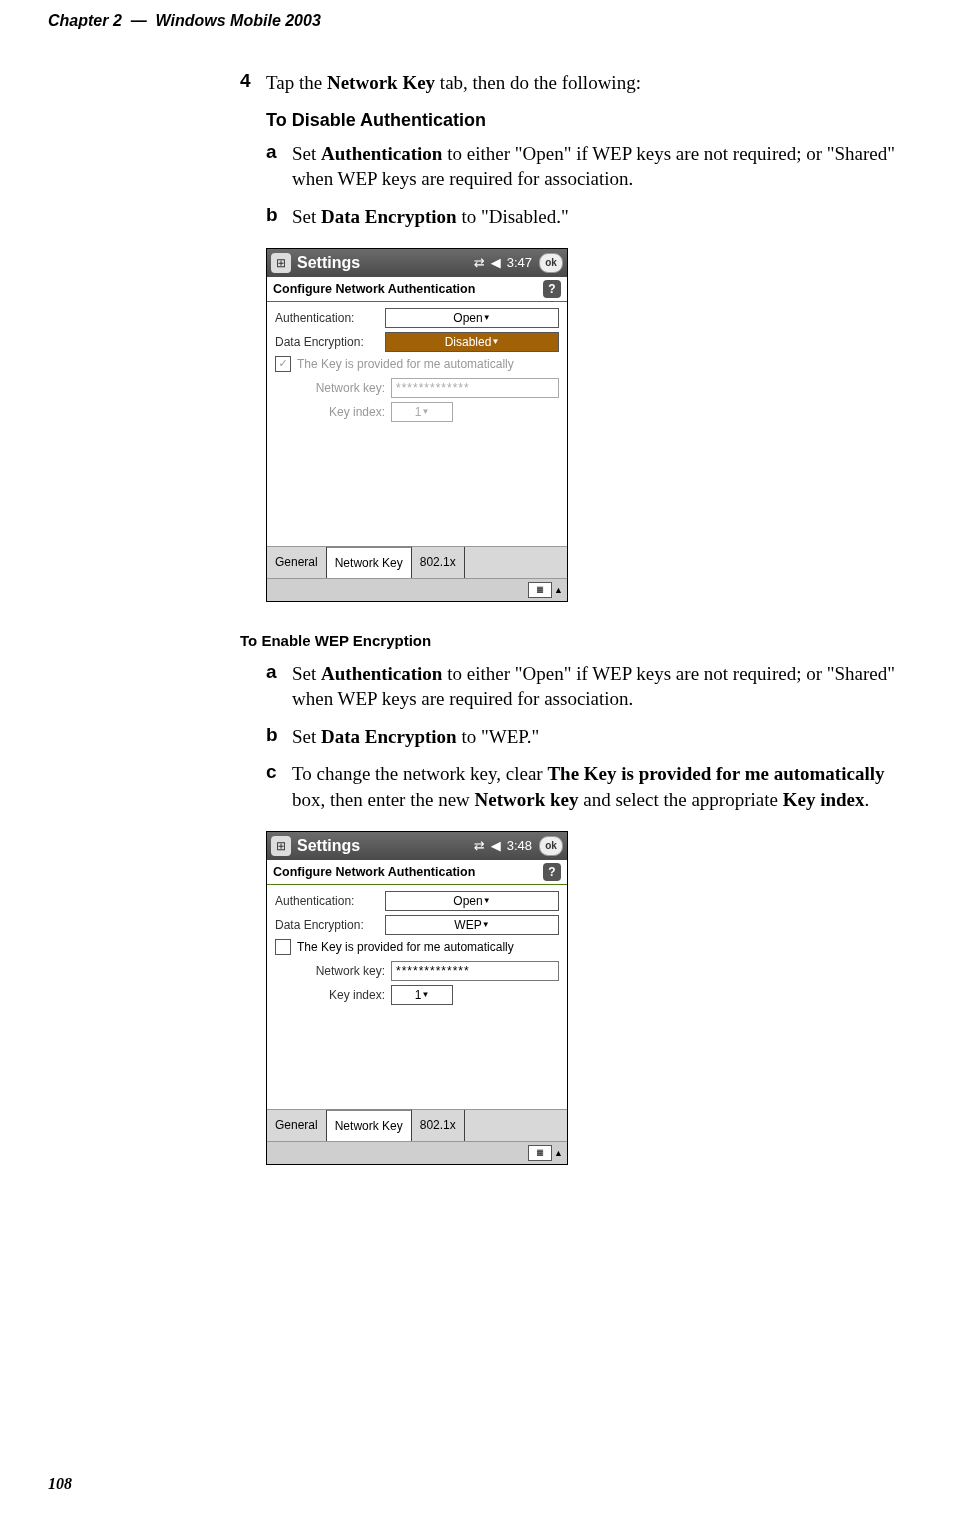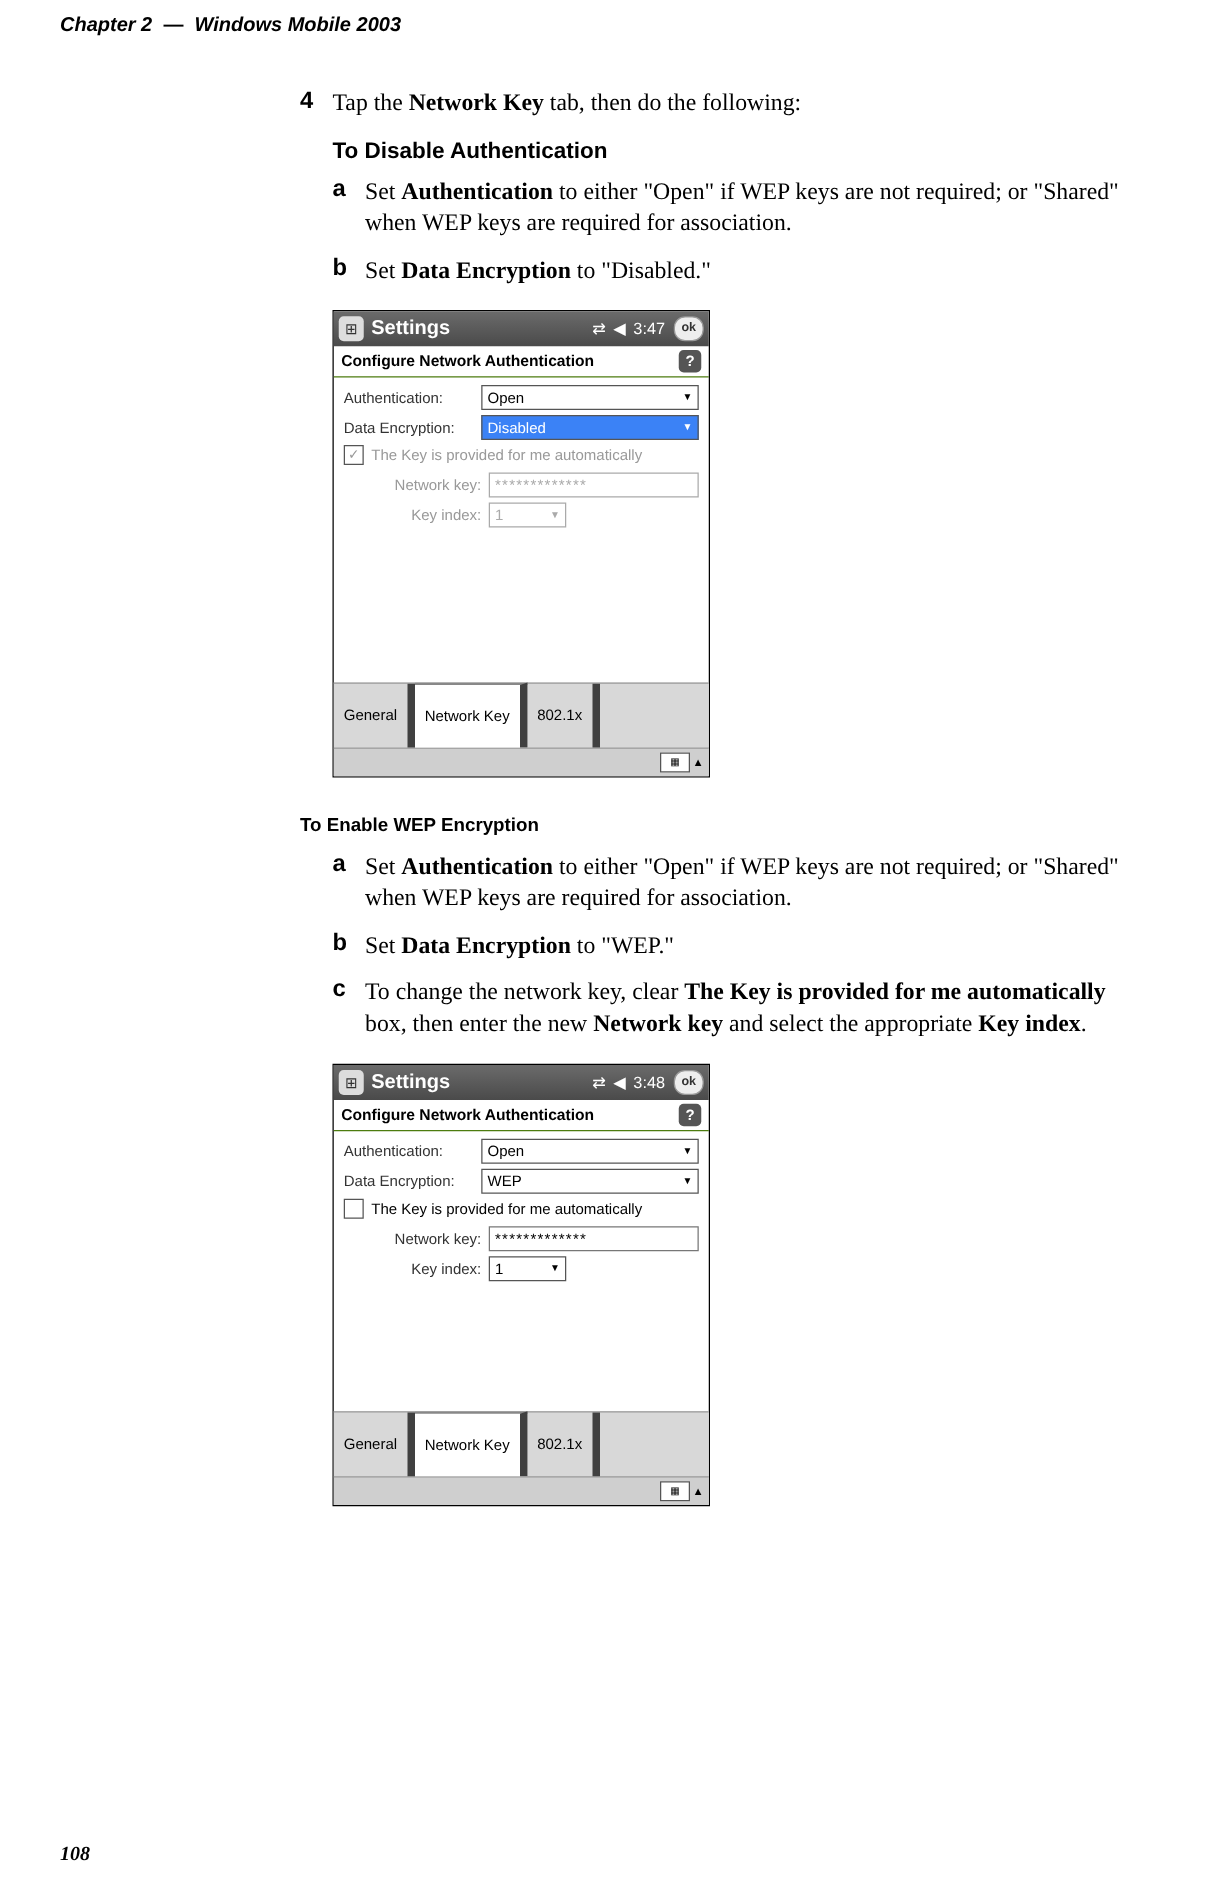--- a/index.html
+++ b/index.html
@@ -165,27 +165,27 @@
   }
   .fdrop {
     flex: 1;
     border: 1px solid #555;
     height: 18px;
     display: flex;
     align-items: center;
     padding: 0 4px;
     font-size: 12px;
     background: white;
-    justify-content: space-between;
+    justify-content: center;
   }
   .fdrop .arrow {
     font-size: 8px;
   }
   .fdrop.inverted {
-    background: #3b82f6;
+    background: #a16207;
     color: white;
   }
   .fdrop.small {
     flex: 0 0 52px;
   }
   .cb-row {
     display:flex;
     align-items:center;
     margin:4px 0 6px 0;
     font-size:12px;
@@ -223,22 +223,22 @@
   .shot-space {
     height: 120px;
   }
   .tabbar {
     display:flex;
     border-top:1px solid #999;
     background:#d8d8d8;
     font-size:12px;
   }
   .tab {
-    padding:18px 8px;
-    border-right:6px solid #404040;
+    padding:8px 8px;
+    border-right:1px solid #404040;
   }
   .tab.active {
     background:white;
     border-top:2px solid #888;
     margin-top:-1px;
   }
   .bottombar{
     height:22px;
     background:#cfcfcf;
     border-top:1px solid #999;

